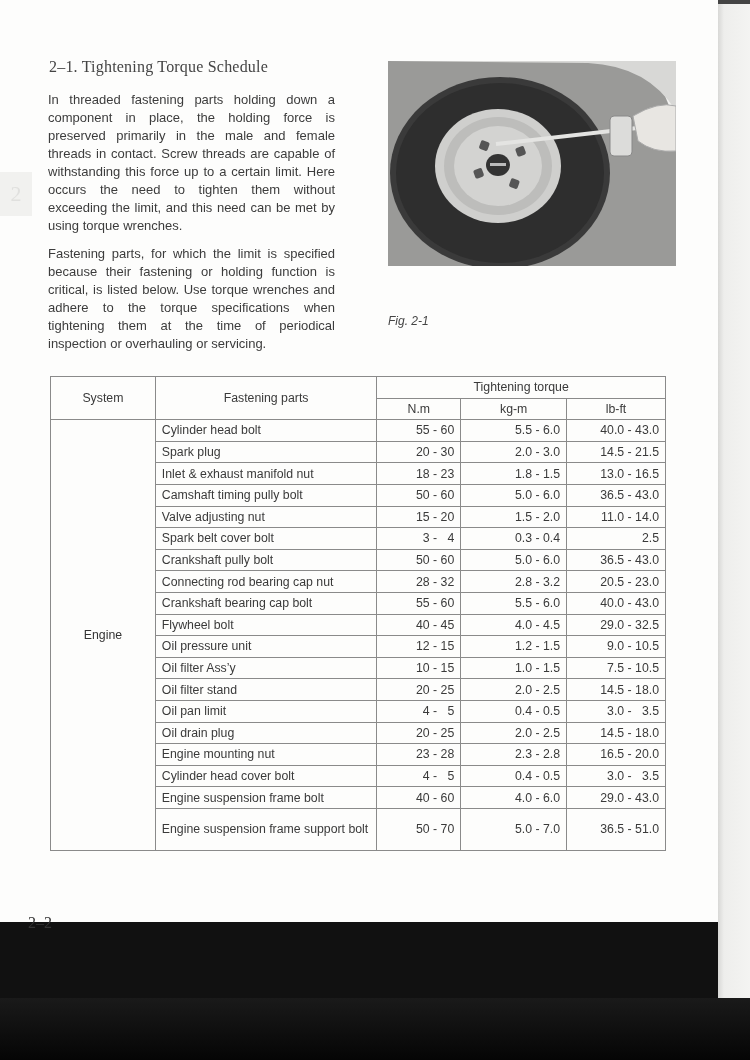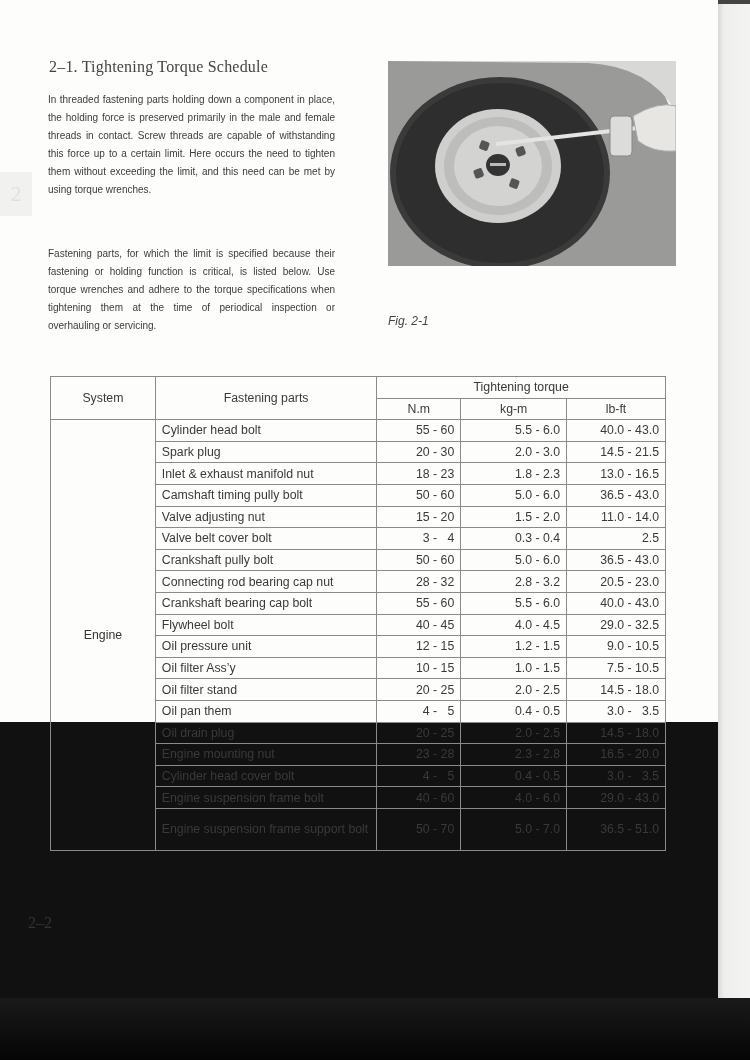--- a/index.html
+++ b/index.html
@@ -3,21 +3,21 @@
 <meta charset="utf-8">
 <style>
   html, body { margin: 0; padding: 0; }
   body {
     width: 750px; height: 1060px; position: relative; overflow: hidden;
     background: #111;
     font-family: "Liberation Sans", sans-serif;
     color: #3a3a3a;
   }
   .page {
-    position: absolute; left: 0; top: 0; width: 720px; height: 722px;
+    position: absolute; left: 0; top: 0; width: 720px; height: 922px;
     background: #fdfdfc;
   }
   .right-page {
     position: absolute; left: 718px; top: 4px; width: 32px; height: 994px;
     background: linear-gradient(to right, #d8d8d6 0px, #eeeeec 6px, #f4f4f2 100%);
   }
   .top-shadow {
     position: absolute; left: 718px; top: 0; width: 32px; height: 6px; background: #444;
   }
   .bottom-dark {
@@ -30,21 +30,21 @@
     color: #e0e0de; font-family: "Liberation Serif", serif; font-size: 22px;
     display: flex; align-items: center; justify-content: center;
   }
   .section-title {
     position: absolute; left: 49px; top: 58px;
     font-family: "Liberation Serif", serif; font-size: 16px; color: #444;
     letter-spacing: 0.2px; margin: 0; font-weight: normal;
   }
   .intro {
     position: absolute; left: 48px; width: 287px;
-    font-size: 10px; line-height: 18px; color: #3c3c3c;
+    font-size: 13px; line-height: 18px; color: #3c3c3c;
     text-align: justify; margin: 0;
   }
   .p1 { top: 91px; }
   .p2 { top: 245px; }
   .figure {
     position: absolute; left: 388px; top: 61px; width: 288px; height: 205px;
     overflow: hidden;
   }
   .fig-caption {
     position: absolute; left: 388px; top: 278px;
@@ -147,37 +147,37 @@
         </tr>
         <tr>
           <td class="part">Spark plug</td>
           <td class="num">20 - 30</td>
           <td class="num">2.0 - 3.0</td>
           <td class="num">14.5 - 21.5</td>
         </tr>
         <tr>
           <td class="part">Inlet &amp; exhaust manifold nut</td>
           <td class="num">18 - 23</td>
-          <td class="num">1.8 - 2.3</td>
+          <td class="num">1.8 - 1.5</td>
           <td class="num">13.0 - 16.5</td>
         </tr>
         <tr>
           <td class="part">Camshaft timing pully bolt</td>
           <td class="num">50 - 60</td>
           <td class="num">5.0 - 6.0</td>
           <td class="num">36.5 - 43.0</td>
         </tr>
         <tr>
           <td class="part">Valve adjusting nut</td>
           <td class="num">15 - 20</td>
           <td class="num">1.5 - 2.0</td>
           <td class="num">11.0 - 14.0</td>
         </tr>
         <tr>
-          <td class="part">Valve belt cover bolt</td>
+          <td class="part">Spark belt cover bolt</td>
           <td class="num">3 -   4</td>
           <td class="num">0.3 - 0.4</td>
           <td class="num">2.5</td>
         </tr>
         <tr>
           <td class="part">Crankshaft pully bolt</td>
           <td class="num">50 - 60</td>
           <td class="num">5.0 - 6.0</td>
           <td class="num">36.5 - 43.0</td>
         </tr>
@@ -211,21 +211,21 @@
           <td class="num">1.0 - 1.5</td>
           <td class="num">7.5 - 10.5</td>
         </tr>
         <tr>
           <td class="part">Oil filter stand</td>
           <td class="num">20 - 25</td>
           <td class="num">2.0 - 2.5</td>
           <td class="num">14.5 - 18.0</td>
         </tr>
         <tr>
-          <td class="part">Oil pan them</td>
+          <td class="part">Oil pan limit</td>
           <td class="num">4 -   5</td>
           <td class="num">0.4 - 0.5</td>
           <td class="num">3.0 -   3.5</td>
         </tr>
         <tr>
           <td class="part">Oil drain plug</td>
           <td class="num">20 - 25</td>
           <td class="num">2.0 - 2.5</td>
           <td class="num">14.5 - 18.0</td>
         </tr>

